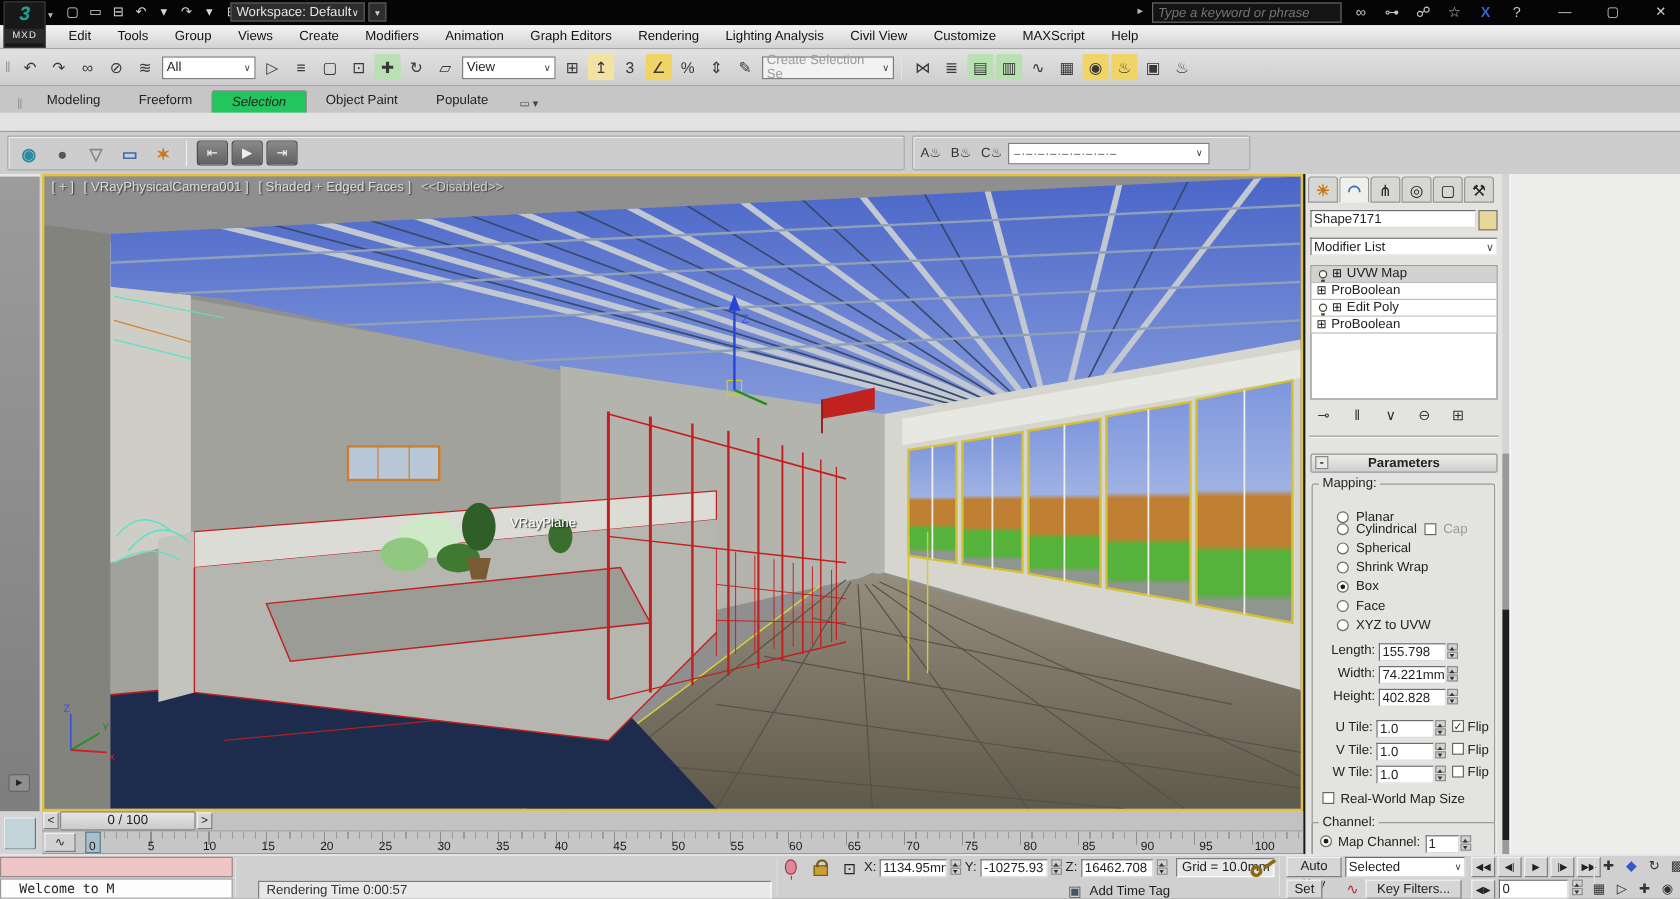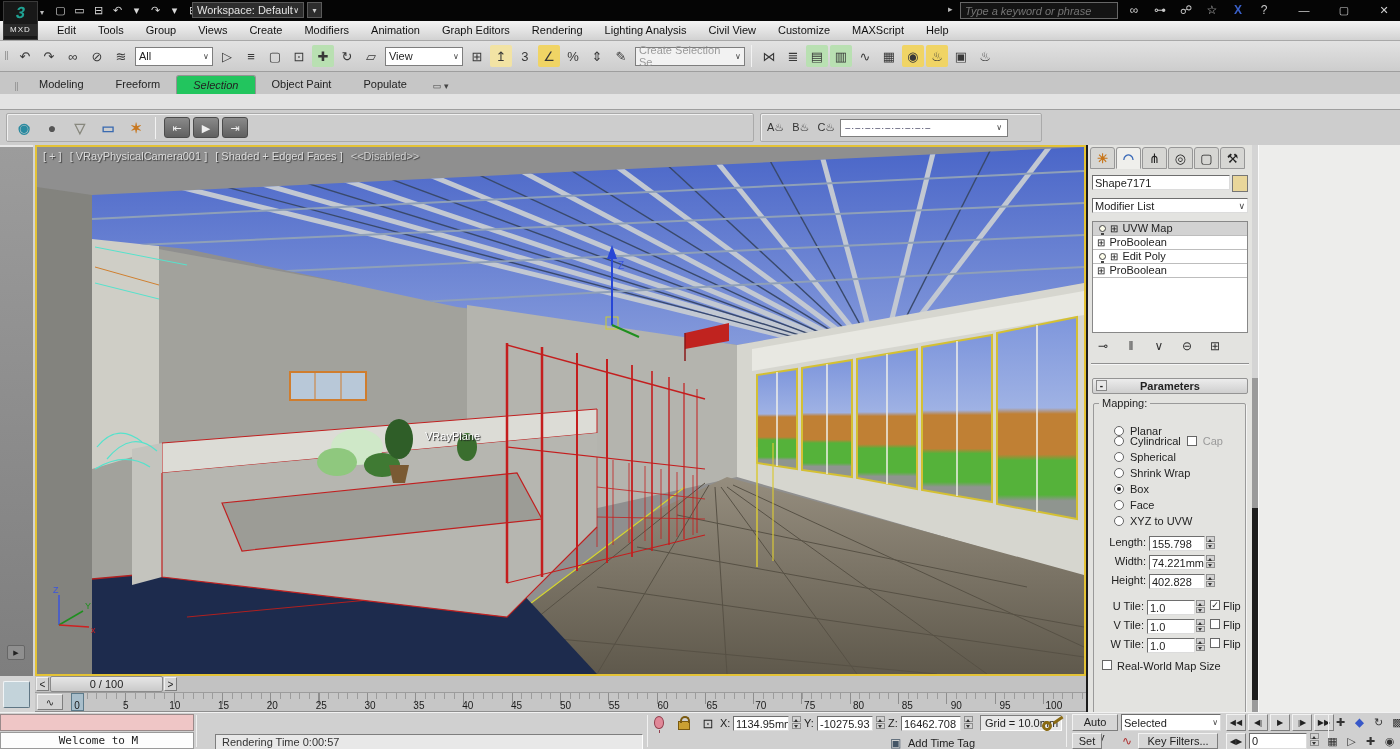--- a/index.html
+++ b/index.html
@@ -105,21 +105,21 @@
     background-image:repeating-linear-gradient(90deg,#8e8e8e 0 1px,transparent 1px 48.3px),repeating-linear-gradient(90deg,#9c9c9c 0 1px,transparent 1px 9.66px);
     background-size:1020px 11px,1020px 6px;background-repeat:no-repeat;background-position:11px 0,11px 0;}
   .ticknums{position:absolute;left:-1px;top:7px;width:1001px;display:flex;justify-content:space-between;}
   .ticknums span{width:24px;text-align:center;font-size:10px;color:#1a1a1a;}
   .tbthumb{position:absolute;left:5px;top:0px;width:13px;height:18px;background:#a8becb;border:1px solid #5c7a8a;}
   
   .statusbar{position:absolute;left:0;top:712px;width:1400px;height:37px;background:#d0d0d0;border-top:1px solid #f2f2f2;overflow:hidden;}
   .sunken{background:#e8e8e8;border:1px solid;border-color:#7e7e7e #fdfdfd #fdfdfd #7e7e7e;}
   .raised{background:#d6d6d6;border:1px solid;border-color:#f2f2f2 #7e7e7e #7e7e7e #f2f2f2;}
   .listener-macro{position:absolute;left:0;top:1px;width:194px;height:17px;background:#efc6c6;border:1px solid #9a8a8a;}
-  .listener-line{position:absolute;left:0;top:19px;width:194px;height:17px;background:#fdfdfd;border:1px solid #9a9a9a;font-family:"DejaVu Sans Mono",monospace;font-size:11px;line-height:15px;padding-left:3px;overflow:hidden;text-align:center;}
+  .listener-line{position:absolute;left:0;top:19px;width:194px;height:17px;background:#fdfdfd;border:1px solid #9a9a9a;font-family:"DejaVu Sans Mono",monospace;font-size:11px;line-height:15px;padding-left:15px;overflow:hidden;}
   .vsep{position:absolute;top:2px;width:1px;height:32px;background:#a0a0a0;border-right:1px solid #f0f0f0;}
   .balloon{position:absolute;width:10px;height:13px;background:#e08898;border:1px solid #93414f;border-radius:50% 50% 46% 46%;}
   .balloon::after{content:"";position:absolute;left:4px;top:13px;width:1px;height:3px;background:#93414f;}
   .lockicon{position:absolute;width:12px;height:9px;background:#caa032;border:1px solid #7a5a10;}
   .lockicon::before{content:"";position:absolute;left:1px;top:-6px;width:6px;height:5px;border:2px solid #7a5a10;border-bottom:none;border-radius:5px 5px 0 0;}
   .keyicon{position:absolute;width:10px;height:10px;border:3px solid #8a6a14;border-radius:50%;transform:rotate(-35deg);}
   .keyicon::after{content:"";position:absolute;left:9px;top:2px;width:11px;height:3px;background:#8a6a14;}
   .sb-btn{position:absolute;text-align:center;font-size:11px;}
   .pbrow{position:absolute;display:flex;gap:2px;}
   .pbrow span{width:20px;height:17px;background:#d6d6d6;border:1px solid;border-color:#f2f2f2 #7e7e7e #7e7e7e #f2f2f2;text-align:center;line-height:15px;font-size:8px;color:#222;}
@@ -594,20 +594,32 @@
             <i class="dn"></i>
           </span>
         <span class="cb" style="margin-left:5px"></span>
         <span style="margin-left:3px">Flip</span>
       </div>
       <div class="frow" style="left:8px;top:256px">
         <span class="cb"></span>
         <span style="margin-left:5px">Real-World Map Size</span>
       </div>
     </div>
+    <div class="group" style="left:5px;top:540px;width:153px;height:40px">
+      <span class="legend">Channel:</span>
+      <div class="frow" style="left:6px;top:10px">
+        <span class="radio sel"></span>
+        <span style="margin-left:5px">Map Channel:</span>
+        <span class="field" style="width:28px;margin-left:4px">1</span>
+        <span class="spin">
+            <i class="up"></i>
+            <i class="dn"></i>
+          </span>
+      </div>
+    </div>
   </div>
   <div class="cpscroll" style="top:378px;height:130px"></div>
   <div class="cpscroll" style="top:508px;height:192px;background:#1e1e1e"></div>
   <div class="cpscroll" style="top:700px;height:12px"></div>
   <div class="rightempty"></div>
 
   <div class="timeslider">
     <div class="ts-btn" style="left:1px">&lt;</div>
     <div class="ts-handle">0 / 100</div>
     <div class="ts-btn" style="left:129px">&gt;</div>

